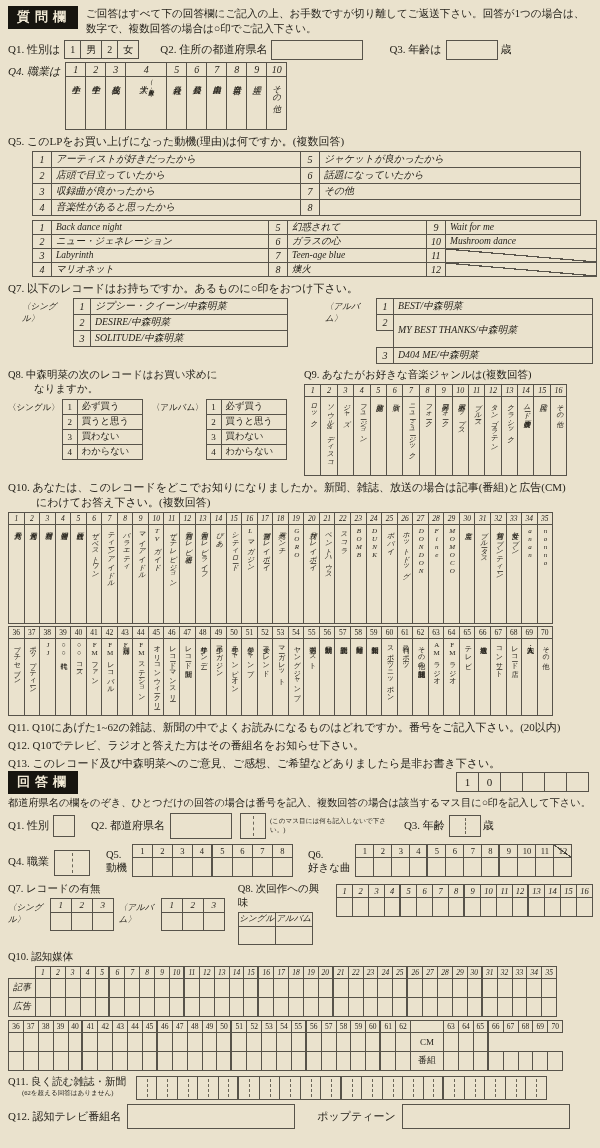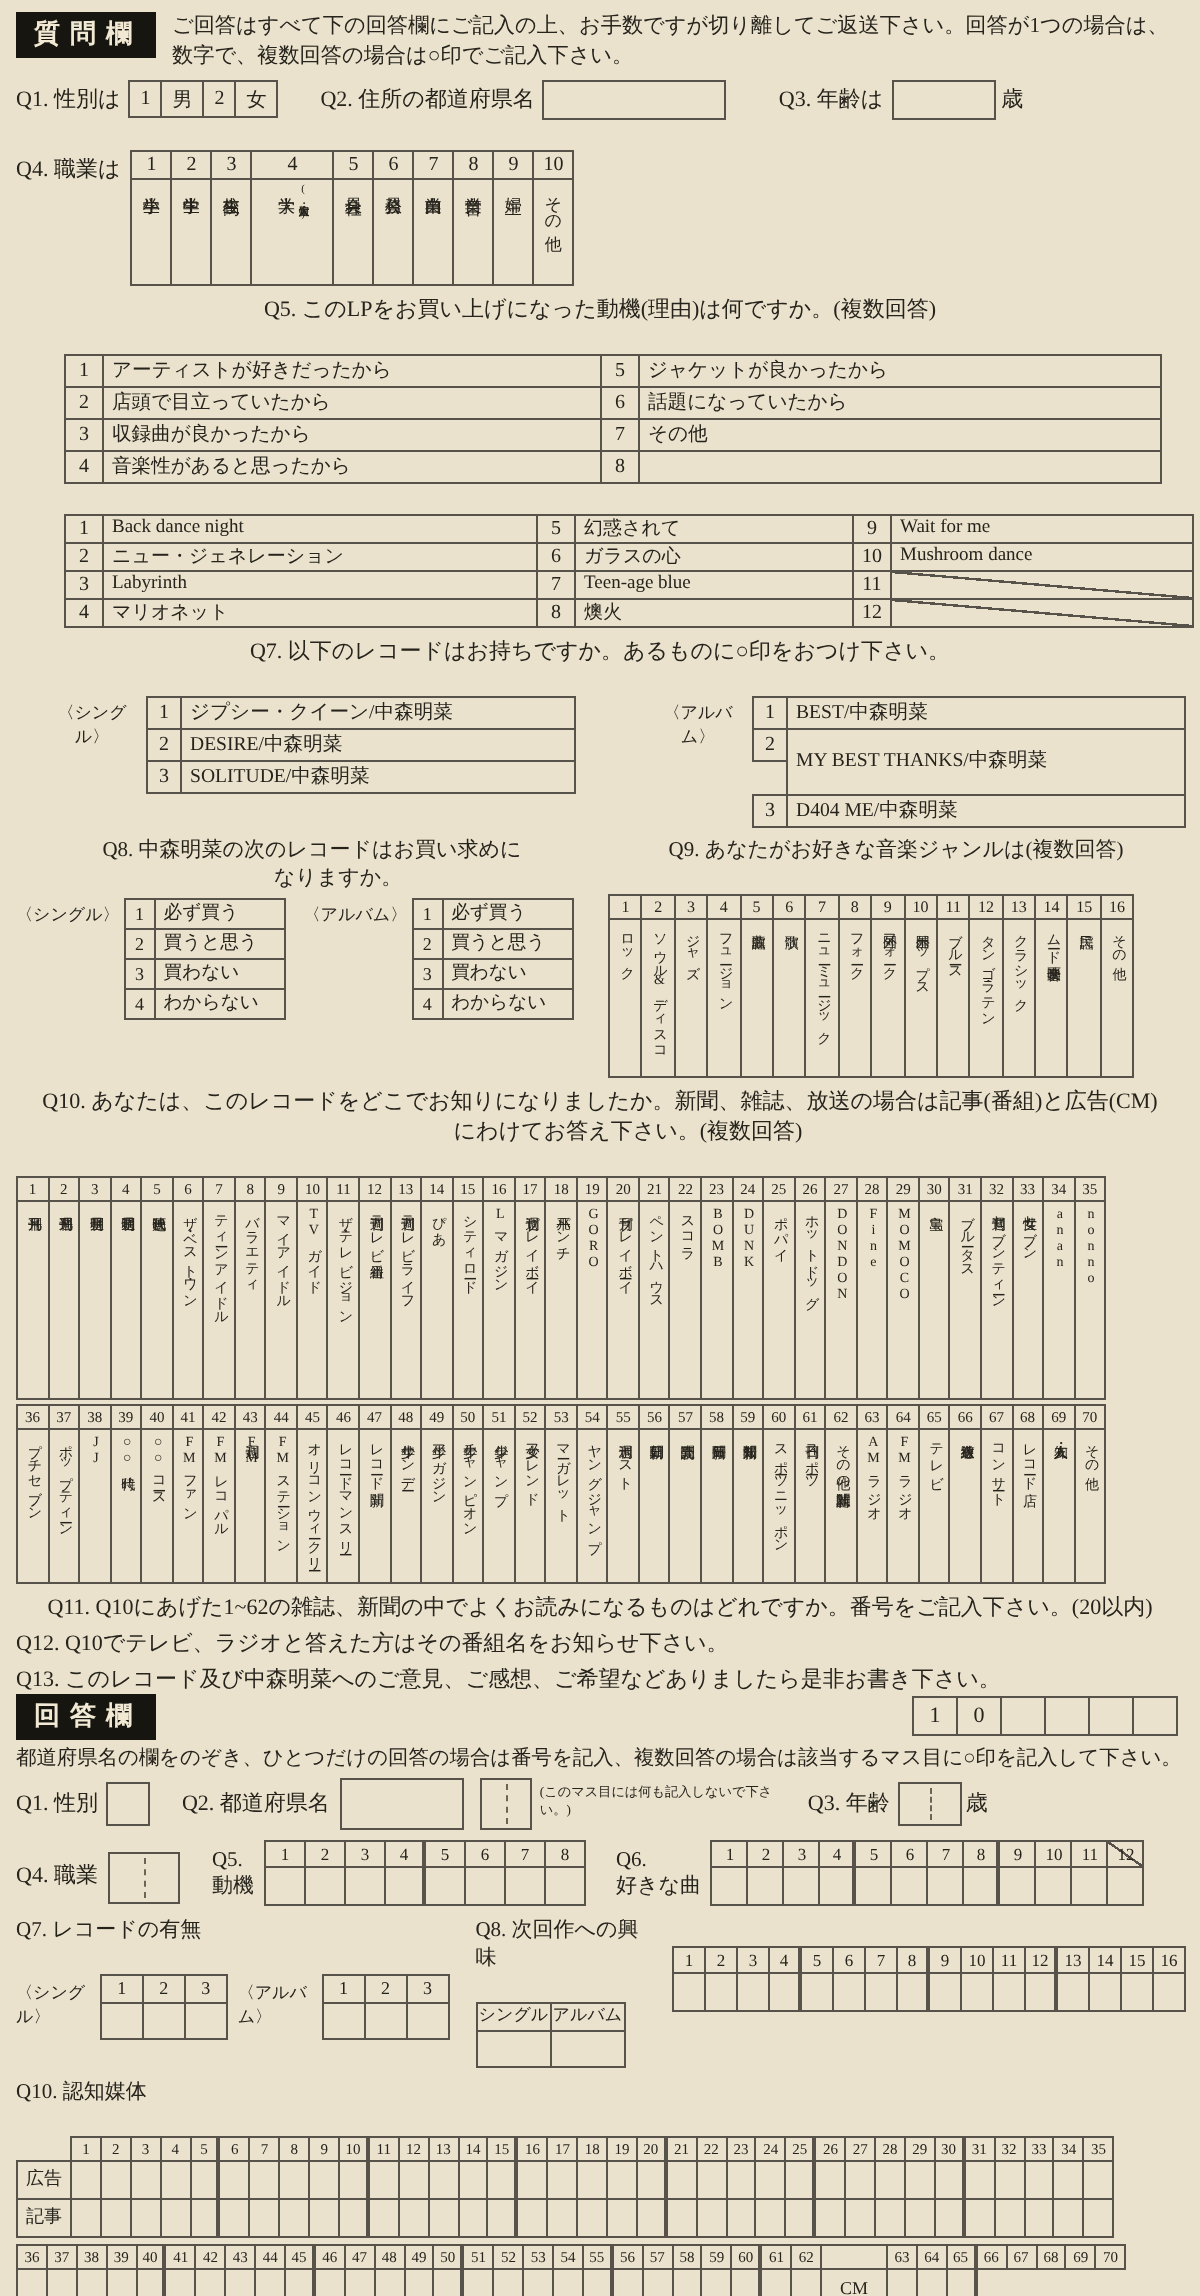--- a/index.html
+++ b/index.html
@@ -28,21 +28,21 @@
   .left{justify-content:flex-start;padding-left:4px;}
   .top{align-items:flex-start;padding-top:2px;}
   .vt{writing-mode:vertical-rl;text-orientation:upright;line-height:1.05;letter-spacing:0;}
   .diag{background:linear-gradient(to top right,transparent calc(50% - 0.6px),var(--ln) calc(50% - 0.6px),var(--ln) calc(50% + 0.6px),transparent calc(50% + 0.6px));}
   .splitbox{position:relative;box-sizing:border-box;border:1px solid var(--ln);}
   .splitbox::after{content:"";position:absolute;left:50%;top:2px;bottom:2px;border-left:1px dashed #6a6557;}
   .wbox{box-sizing:border-box;border:1px solid var(--ln);}
   .cut{display:flex;align-items:center;margin:5px 0 3px 0;}
   .cut .dots{flex:1;height:0;border-top:2px dotted #5c574a;}
   .cut .cut-text{font-size:8.5px;font-weight:bold;letter-spacing:4px;padding:0 6px;}
-  .mt2{margin-top:15px;}.mt3{margin-top:3px;}.mt4{margin-top:4px;text-align:center;}.mt5{margin-top:5px;}
+  .mt2{margin-top:2px;font-style:italic;}.mt3{margin-top:3px;}.mt4{margin-top:4px;}.mt5{margin-top:5px;}
 </style>
 </head>
 <body>
 
 <div id="page">
 
   <div class="row">
     <div class="tag">質問欄</div>
     <div class="intro">ご回答はすべて下の回答欄にご記入の上、お手数ですが切り離してご返送下さい。回答が1つの場合は、数字で、複数回答の場合は○印でご記入下さい。</div>
   </div>
@@ -885,59 +885,59 @@
           <div class="c" style="width: 15.9px; height: 13px; font-size: 7.5px;">28</div>
           <div class="c" style="width: 15.9px; height: 13px; font-size: 7.5px;">29</div>
           <div class="c tk" style="width: 15.9px; height: 13px; font-size: 7.5px;">30</div>
           <div class="c" style="width: 15.9px; height: 13px; font-size: 7.5px;">31</div>
           <div class="c" style="width: 15.9px; height: 13px; font-size: 7.5px;">32</div>
           <div class="c" style="width: 15.9px; height: 13px; font-size: 7.5px;">33</div>
           <div class="c" style="width: 15.9px; height: 13px; font-size: 7.5px;">34</div>
           <div class="c" style="width: 15.9px; height: 13px; font-size: 7.5px;">35</div>
         </div>
         <div class="r">
+          <div class="c" style="width: 28px; height: 20px; font-size: 9px;">記事</div>
+          <div class="c" style="width: 15.9px; height: 20px;"></div>
+          <div class="c" style="width: 15.9px; height: 20px;"></div>
+          <div class="c" style="width: 15.9px; height: 20px;"></div>
+          <div class="c" style="width: 15.9px; height: 20px;"></div>
+          <div class="c tk" style="width: 15.9px; height: 20px;"></div>
+          <div class="c" style="width: 15.9px; height: 20px;"></div>
+          <div class="c" style="width: 15.9px; height: 20px;"></div>
+          <div class="c" style="width: 15.9px; height: 20px;"></div>
+          <div class="c" style="width: 15.9px; height: 20px;"></div>
+          <div class="c tk" style="width: 15.9px; height: 20px;"></div>
+          <div class="c" style="width: 15.9px; height: 20px;"></div>
+          <div class="c" style="width: 15.9px; height: 20px;"></div>
+          <div class="c" style="width: 15.9px; height: 20px;"></div>
+          <div class="c" style="width: 15.9px; height: 20px;"></div>
+          <div class="c tk" style="width: 15.9px; height: 20px;"></div>
+          <div class="c" style="width: 15.9px; height: 20px;"></div>
+          <div class="c" style="width: 15.9px; height: 20px;"></div>
+          <div class="c" style="width: 15.9px; height: 20px;"></div>
+          <div class="c" style="width: 15.9px; height: 20px;"></div>
+          <div class="c tk" style="width: 15.9px; height: 20px;"></div>
+          <div class="c" style="width: 15.9px; height: 20px;"></div>
+          <div class="c" style="width: 15.9px; height: 20px;"></div>
+          <div class="c" style="width: 15.9px; height: 20px;"></div>
+          <div class="c" style="width: 15.9px; height: 20px;"></div>
+          <div class="c tk" style="width: 15.9px; height: 20px;"></div>
+          <div class="c" style="width: 15.9px; height: 20px;"></div>
+          <div class="c" style="width: 15.9px; height: 20px;"></div>
+          <div class="c" style="width: 15.9px; height: 20px;"></div>
+          <div class="c" style="width: 15.9px; height: 20px;"></div>
+          <div class="c tk" style="width: 15.9px; height: 20px;"></div>
+          <div class="c" style="width: 15.9px; height: 20px;"></div>
+          <div class="c" style="width: 15.9px; height: 20px;"></div>
+          <div class="c" style="width: 15.9px; height: 20px;"></div>
+          <div class="c" style="width: 15.9px; height: 20px;"></div>
+          <div class="c" style="width: 15.9px; height: 20px;"></div>
+        </div>
+        <div class="r">
           <div class="c" style="width: 28px; height: 20px; font-size: 9px;">広告</div>
-          <div class="c" style="width: 15.9px; height: 20px;"></div>
-          <div class="c" style="width: 15.9px; height: 20px;"></div>
-          <div class="c" style="width: 15.9px; height: 20px;"></div>
-          <div class="c" style="width: 15.9px; height: 20px;"></div>
-          <div class="c tk" style="width: 15.9px; height: 20px;"></div>
-          <div class="c" style="width: 15.9px; height: 20px;"></div>
-          <div class="c" style="width: 15.9px; height: 20px;"></div>
-          <div class="c" style="width: 15.9px; height: 20px;"></div>
-          <div class="c" style="width: 15.9px; height: 20px;"></div>
-          <div class="c tk" style="width: 15.9px; height: 20px;"></div>
-          <div class="c" style="width: 15.9px; height: 20px;"></div>
-          <div class="c" style="width: 15.9px; height: 20px;"></div>
-          <div class="c" style="width: 15.9px; height: 20px;"></div>
-          <div class="c" style="width: 15.9px; height: 20px;"></div>
-          <div class="c tk" style="width: 15.9px; height: 20px;"></div>
-          <div class="c" style="width: 15.9px; height: 20px;"></div>
-          <div class="c" style="width: 15.9px; height: 20px;"></div>
-          <div class="c" style="width: 15.9px; height: 20px;"></div>
-          <div class="c" style="width: 15.9px; height: 20px;"></div>
-          <div class="c tk" style="width: 15.9px; height: 20px;"></div>
-          <div class="c" style="width: 15.9px; height: 20px;"></div>
-          <div class="c" style="width: 15.9px; height: 20px;"></div>
-          <div class="c" style="width: 15.9px; height: 20px;"></div>
-          <div class="c" style="width: 15.9px; height: 20px;"></div>
-          <div class="c tk" style="width: 15.9px; height: 20px;"></div>
-          <div class="c" style="width: 15.9px; height: 20px;"></div>
-          <div class="c" style="width: 15.9px; height: 20px;"></div>
-          <div class="c" style="width: 15.9px; height: 20px;"></div>
-          <div class="c" style="width: 15.9px; height: 20px;"></div>
-          <div class="c tk" style="width: 15.9px; height: 20px;"></div>
-          <div class="c" style="width: 15.9px; height: 20px;"></div>
-          <div class="c" style="width: 15.9px; height: 20px;"></div>
-          <div class="c" style="width: 15.9px; height: 20px;"></div>
-          <div class="c" style="width: 15.9px; height: 20px;"></div>
-          <div class="c" style="width: 15.9px; height: 20px;"></div>
-        </div>
-        <div class="r">
-          <div class="c" style="width: 28px; height: 20px; font-size: 9px;">記事</div>
           <div class="c" style="width: 15.9px; height: 20px;"></div>
           <div class="c" style="width: 15.9px; height: 20px;"></div>
           <div class="c" style="width: 15.9px; height: 20px;"></div>
           <div class="c" style="width: 15.9px; height: 20px;"></div>
           <div class="c tk" style="width: 15.9px; height: 20px;"></div>
           <div class="c" style="width: 15.9px; height: 20px;"></div>
           <div class="c" style="width: 15.9px; height: 20px;"></div>
           <div class="c" style="width: 15.9px; height: 20px;"></div>
           <div class="c" style="width: 15.9px; height: 20px;"></div>
           <div class="c tk" style="width: 15.9px; height: 20px;"></div>

